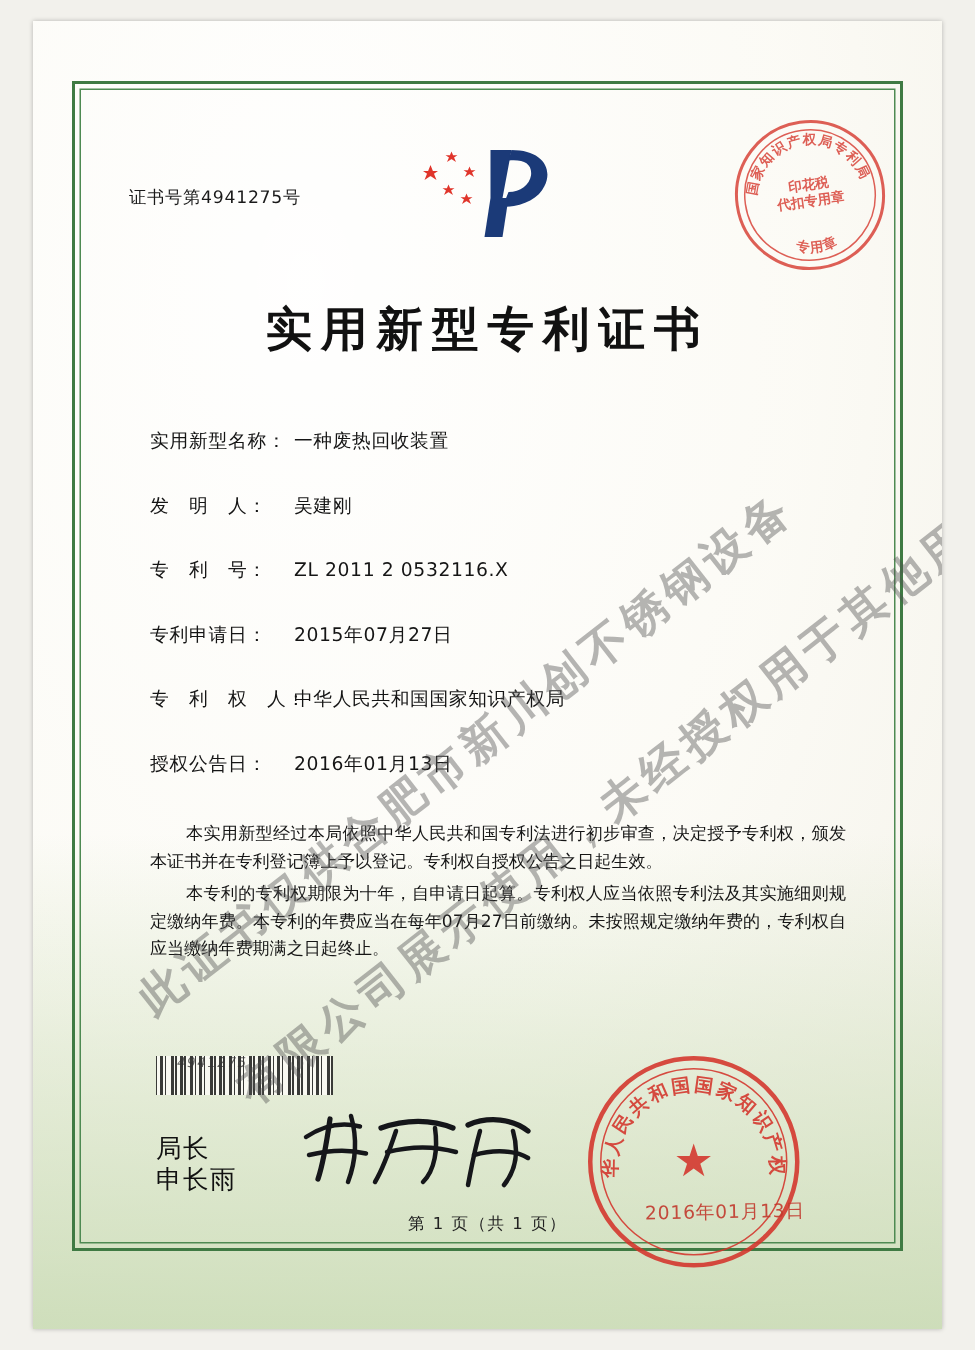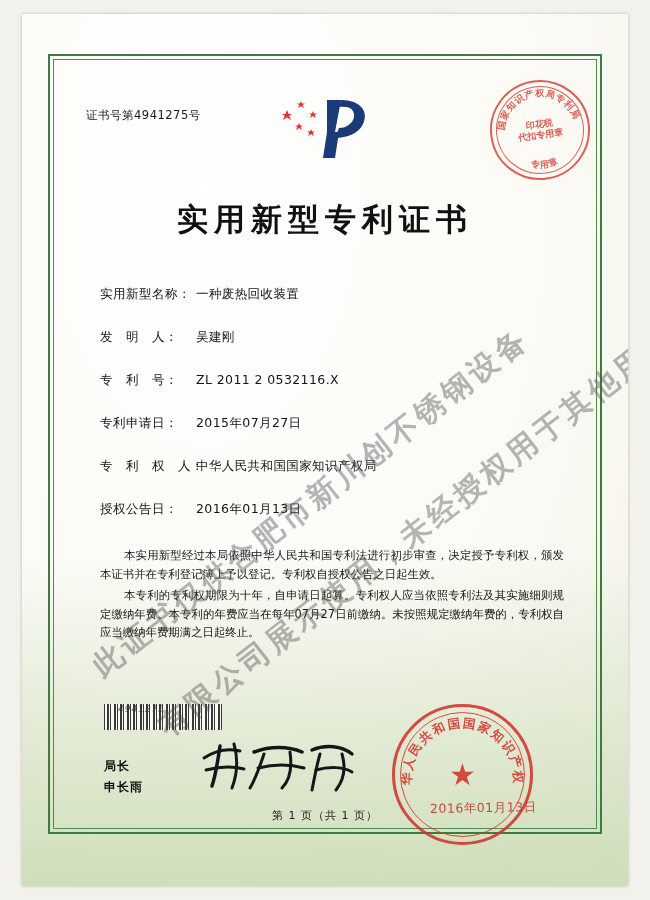--- a/index.html
+++ b/index.html
@@ -74,21 +74,21 @@
     left: 50%;
     top: 78px;
     transform: translateX(-50%);
     width: 120px;
     height: 74px;
   }
 
   .cert-no {
     position: absolute;
     left: 64px;
-    top: 94px;
+    top: 110px;
     font-size: 11.5px;
     color: #1a1a1a;
     letter-spacing: 0.5px;
     white-space: nowrap;
   }
 
   .title {
     position: absolute;
     left: 0; right: 0;
     top: 185px;
@@ -162,24 +162,24 @@
     color: #333;
     letter-spacing: 1px;
     opacity: 0.75;
     font-style: italic;
   }
 
   .signer {
     position: absolute;
     left: 82px;
     top: 742px;
-    font-size: 12px;
+    font-size: 17px;
     line-height: 21px;
     color: #111;
-    font-weight: bold;
+    font-weight: normal;
     letter-spacing: 1px;
   }
 
   
   .signature {
     position: absolute;
     left: 172px;
     top: 722px;
     width: 170px;
     height: 60px;

